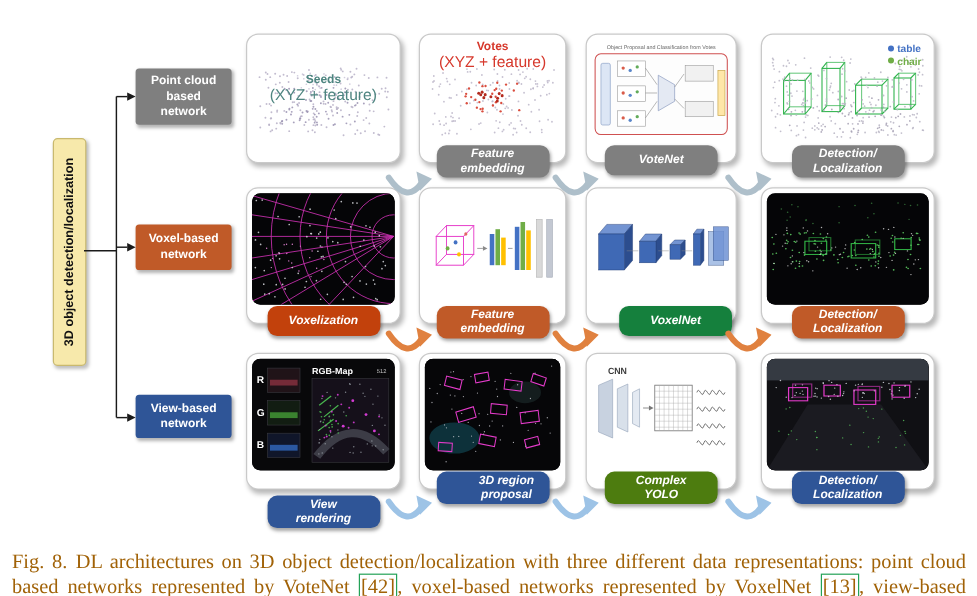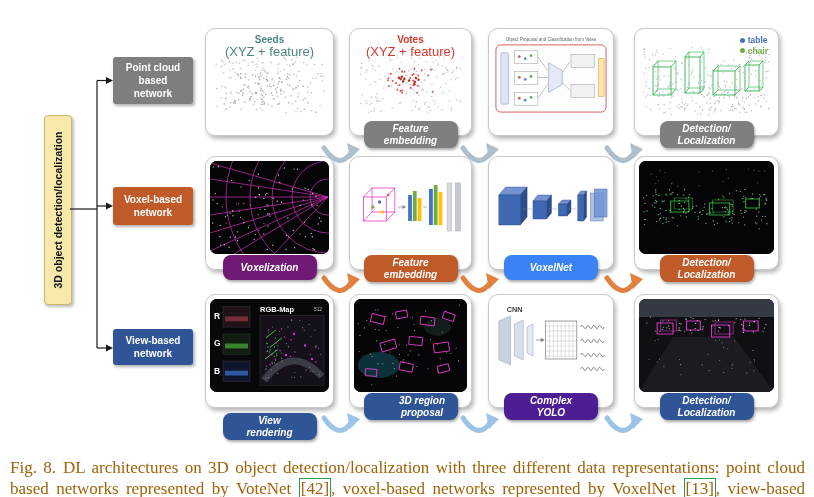--- a/index.html
+++ b/index.html
@@ -81,21 +81,21 @@
 based
 network</div>
   <div class="netbox" style="top: 187px; height: 38px; background: rgb(192, 90, 40);">Voxel-based
 network</div>
   <div class="netbox" style="top: 329px; height: 36px; background: rgb(47, 85, 151);">View-based
 network</div>
 
   <div class="card" style="left:205px;top:28px;width:127px;height:106px">
     <div class="card-body">
       <div class="pc-head">
-        <div class="pc-title" style="color: rgb(78, 133, 128);">Seeds</div>
+        <div class="pc-title" style="color: rgb(78, 133, 128); margin-top: 27px;">Seeds</div>
         <div class="pc-sub" style="color: rgb(78, 133, 128);">(XYZ + feature)</div>
       </div>
       <svg class="art" viewBox="0 0 119 87" preserveAspectRatio="none">
           <circle cx="61.3" cy="53.7" r="0.8" fill="#b7b0c7" opacity="0.85"></circle>
           <circle cx="71.7" cy="57.0" r="0.8" fill="#b7b0c7" opacity="0.85"></circle>
           <circle cx="97.9" cy="54.1" r="0.8" fill="#b7b0c7" opacity="0.85"></circle>
           <circle cx="14.6" cy="53.7" r="0.8" fill="#b7b0c7" opacity="0.85"></circle>
           <circle cx="71.6" cy="49.2" r="0.8" fill="#b7b0c7" opacity="0.85"></circle>
           <circle cx="57.8" cy="71.2" r="0.8" fill="#b7b0c7" opacity="0.85"></circle>
           <circle cx="51.4" cy="61.5" r="0.8" fill="#b7b0c7" opacity="0.85"></circle>
@@ -568,20 +568,21 @@
           <line x1="71" y1="40" x2="79" y2="29"></line>
           <line x1="71" y1="50" x2="79" y2="58"></line>
         </g>
         <g fill="#f1f1f1" stroke="#9a9a9a" stroke-width="0.5">
           <rect x="80" y="22" width="24" height="13"></rect>
           <rect x="80" y="52" width="24" height="13"></rect>
         </g>
         <rect x="108" y="26" width="6" height="38" fill="#ffe7a8" stroke="#c9a84e" stroke-width="0.6"></rect>
       </svg>
     </div>
+    <div class="pill" style="background: rgb(127, 127, 127);">VoteNet</div>
   </div>
 
   <div class="card" style="left:634px;top:28px;width:143px;height:106px">
     <div class="card-body">
       <svg class="art" viewBox="0 0 135 87" preserveAspectRatio="none">
         <g fill="none" stroke="#2fb34c" stroke-width="0.9">
           <g>
               <rect x="14" y="34" width="18" height="28"></rect>
               <rect x="19" y="28" width="18" height="28" opacity="0.7"></rect>
              <line x1="14" y1="34" x2="19" y2="28"></line>
@@ -1030,21 +1031,21 @@
           <circle cx="48.1" cy="53.7" r="0.6" fill="#f08ae0" opacity="0.9"></circle>
           <circle cx="59.9" cy="55.2" r="0.6" fill="#f08ae0" opacity="0.9"></circle>
           <circle cx="29.0" cy="50.3" r="0.6" fill="#f08ae0" opacity="0.9"></circle>
           <circle cx="22.4" cy="49.7" r="0.6" fill="#f08ae0" opacity="0.9"></circle>
           <circle cx="30.6" cy="56.4" r="0.6" fill="#f08ae0" opacity="0.9"></circle>
           <circle cx="33.6" cy="42.5" r="0.6" fill="#f08ae0" opacity="0.9"></circle>
           <circle cx="17.1" cy="54.3" r="0.6" fill="#f08ae0" opacity="0.9"></circle>
           <circle cx="50.1" cy="48.2" r="0.6" fill="#f08ae0" opacity="0.9"></circle>
         </svg>
     </div>
-    <div class="pill" style="background: #701a75;">Voxelization</div>
+    <div class="pill" style="background: #c2410c;">Voxelization</div>
   </div>
 
   <div class="card" style="left:349px;top:156px;width:121px;height:112px">
     <div class="card-body">
       <svg class="art" viewBox="0 0 119 93" preserveAspectRatio="none">
         <g stroke="#e637c8" stroke-width="0.8" fill="none">
           <rect x="10" y="36" width="24" height="24"></rect>
           <rect x="19" y="27" width="24" height="24"></rect>
           <line x1="10" y1="36" x2="19" y2="27"></line>
             <line x1="34" y1="36" x2="43" y2="27"></line>
@@ -1089,21 +1090,21 @@
           <rect x="67" y="43" width="9" height="12" fill="#3f69b5"></rect>
           <line x1="77" y1="48" x2="86" y2="48" stroke="#888"></line>
           <polygon points="87,34 90,30 96,30 93,34" fill="#7394d2"></polygon>
           <polygon points="93,34 96,30 96,56 93,60" fill="#2c4d8e"></polygon>
           <rect x="87" y="34" width="6" height="26" fill="#3f69b5"></rect>
           <rect x="100" y="32" width="13" height="28" fill="#9db8e2" opacity="0.85"></rect>
           <rect x="104" y="28" width="13" height="28" fill="#6f92d4" opacity="0.85"></rect>
         </g>
       </svg>
     </div>
-    <div class="pill" style="background: #3b82f6;">VoxelNet</div>
+    <div class="pill" style="background: #15803d; margin-left: 12px;">VoxelNet</div>
   </div>
 
   <div class="card" style="left:634px;top:156px;width:143px;height:112px">
     <div class="card-body dark">
       <svg class="art" viewBox="0 0 119 93" preserveAspectRatio="none">
         <rect x="0" y="0" width="119" height="93" fill="#050507"></rect>
         <g fill="none" stroke="#35c24a" stroke-width="0.8">
           <rect x="28" y="40" width="16" height="11"></rect>
             <rect x="31" y="37" width="16" height="11" opacity="0.6"></rect>
           <rect x="62" y="42" width="18" height="12"></rect>
@@ -1513,21 +1514,21 @@
           <line x1="54" y1="57" x2="86" y2="57"></line>
         </g>
         <g stroke="#5a5a5a" stroke-width="0.7" fill="none">
           <path d="M90,28 c2,-6 4,6 6,0 s4,6 6,0 s4,6 6,0 s4,6 6,0"></path>
           <path d="M90,42 c2,-6 4,6 6,0 s4,6 6,0 s4,6 6,0 s4,6 6,0"></path>
           <path d="M90,56 c2,-6 4,6 6,0 s4,6 6,0 s4,6 6,0 s4,6 6,0"></path>
           <path d="M90,70 c2,-6 4,6 6,0 s4,6 6,0 s4,6 6,0 s4,6 6,0"></path>
         </g>
       </svg>
     </div>
-    <div class="pill" style="background: #4c1d95;">Complex
+    <div class="pill" style="background: #4d7c0f;">Complex
 YOLO</div>
   </div>
 
   <div class="card" style="left:634px;top:294px;width:143px;height:112px">
     <div class="card-body dark">
       <svg class="art" viewBox="0 0 119 93" preserveAspectRatio="none">
         <rect x="0" y="0" width="119" height="93" fill="#101014"></rect>
         <rect x="0" y="0" width="119" height="18" fill="#353a42"></rect>
         <polygon points="0,93 119,93 84,38 30,38" fill="#1b1b21"></polygon>
         <g fill="none" stroke="#e33bc9" stroke-width="0.9">

